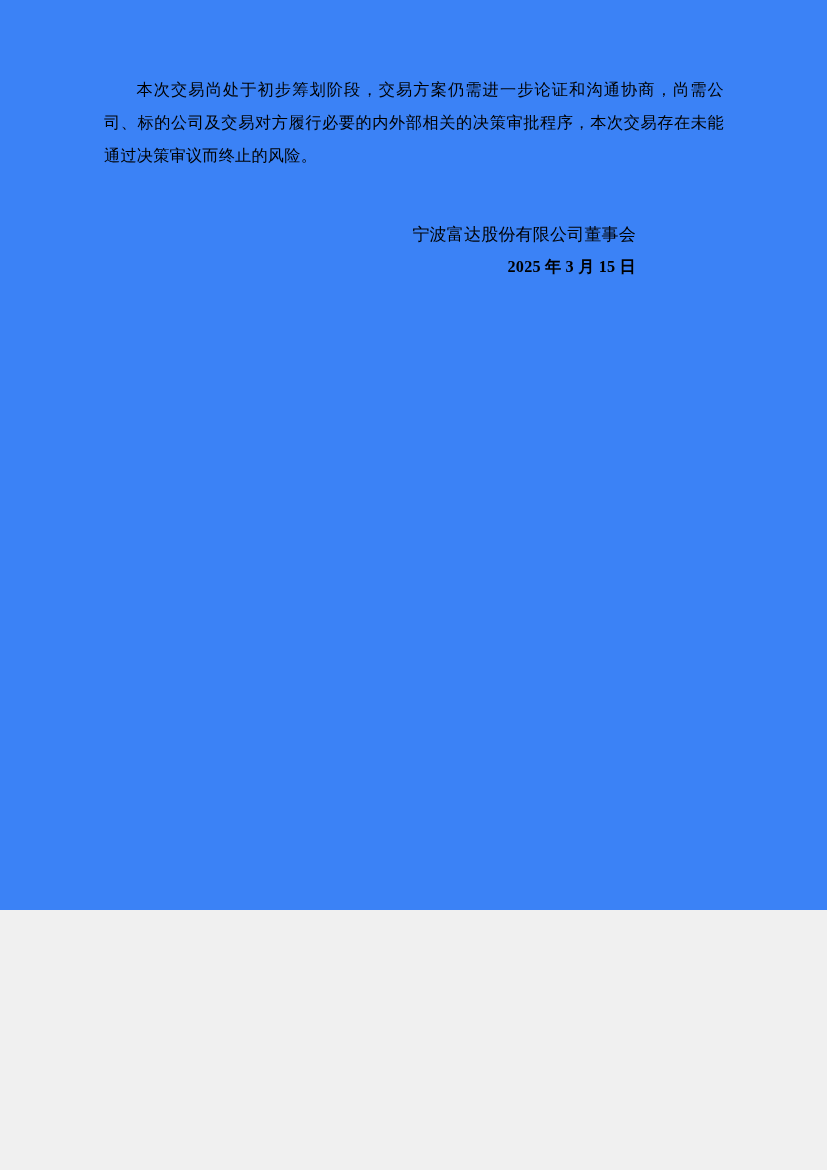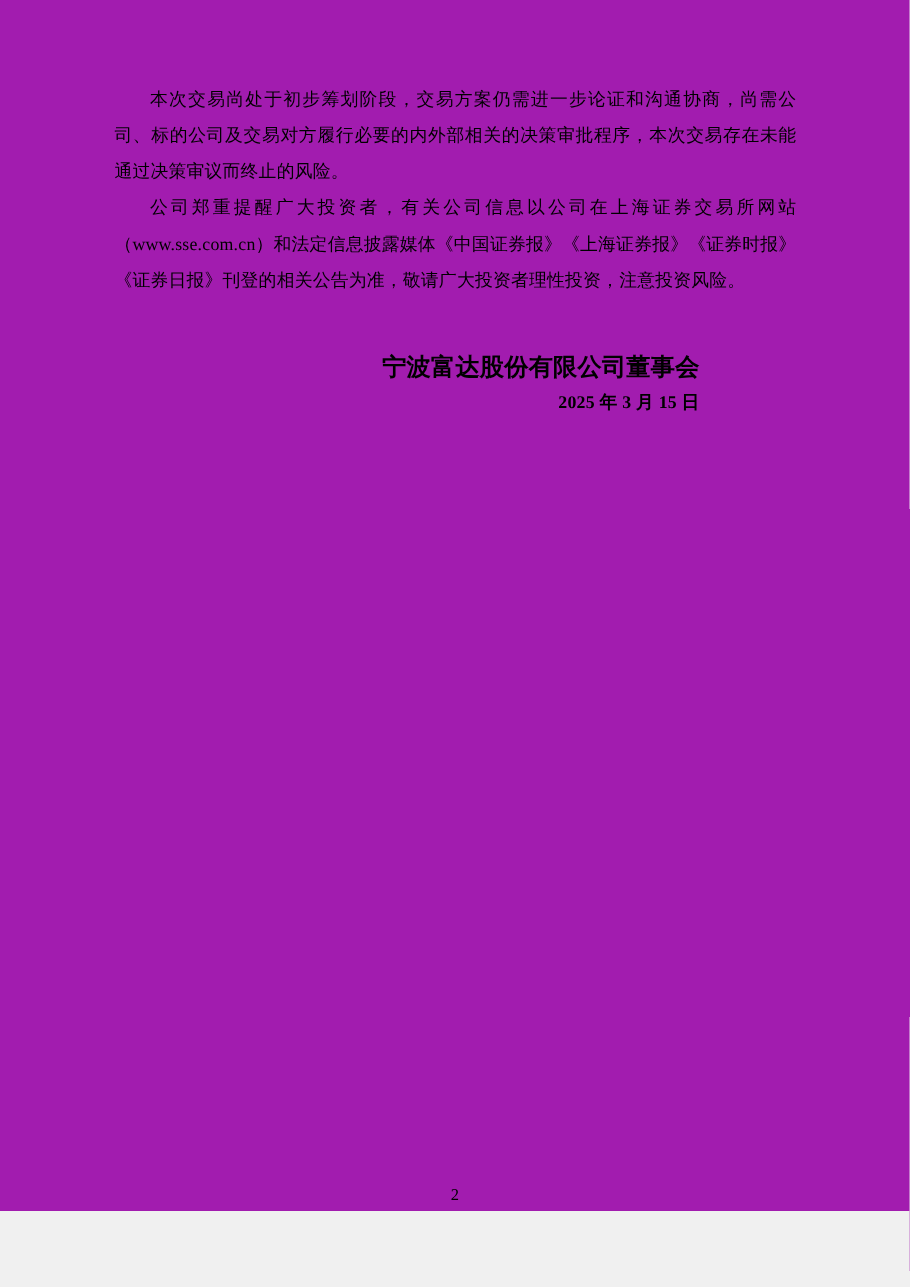--- a/index.html
+++ b/index.html
@@ -3,22 +3,22 @@
 <meta charset="utf-8">
 <style>
   html, body {
     margin: 0;
     padding: 0;
     background: #f0f0f0;
   }
   .page {
     position: relative;
     width: 827px;
-    height: 1101px;
-    background: #a21caf;
+    height: 910px;
+    background: #3b82f6;
     margin: 0 auto;
     overflow: hidden;
     font-family: "Liberation Serif", "DejaVu Serif", serif;
     color: #000000;
   }
   .content {
     position: absolute;
     left: 104px;
     top: 74px;
     width: 620px;
@@ -37,24 +37,23 @@
   }
   .gap {
     height: 26px;
   }
   .signature {
     margin-top: 20px;
     text-align: right;
     padding-right: 88px;
   }
   .signature .line {
-    font-size: 22px;
+    font-size: 17px;
     line-height: 32px;
     letter-spacing: 0.2px;
-    font-weight: bold;
   }
   .signature .date {
     font-size: 16.2px;
     line-height: 32px;
     letter-spacing: 0.2px;
     font-weight: bold;
   }
   .page-number {
     position: absolute;
     left: 0;
@@ -66,21 +65,20 @@
   }
 </style>
 </head>
 <body>
 
 <div class="page">
   <div class="content">
 
     <p class="para">本次交易尚处于初步筹划阶段，交易方案仍需进一步论证和沟通协商，尚需公司、标的公司及交易对方履行必要的内外部相关的决策审批程序，本次交易存在未能通过决策审议而终止的风险。</p>
 
-    <p class="para">公司郑重提醒广大投资者，有关公司信息以公司在上海证券交易所网站（www.sse.com.cn）和法定信息披露媒体《中国证券报》《上海证券报》《证券时报》《证券日报》刊登的相关公告为准，敬请广大投资者理性投资，注意投资风险。</p>
 
     <div class="gap"></div>
 
 
     <div class="signature">
       <div class="line">宁波富达股份有限公司董事会</div>
       <div class="date">2025 年 3 月 15 日</div>
     </div>
 
   </div>

